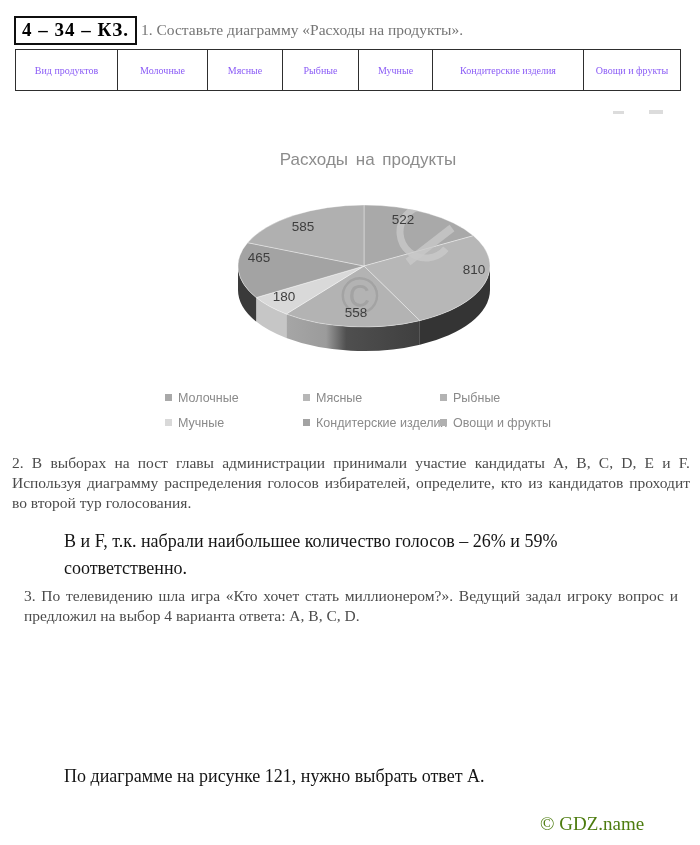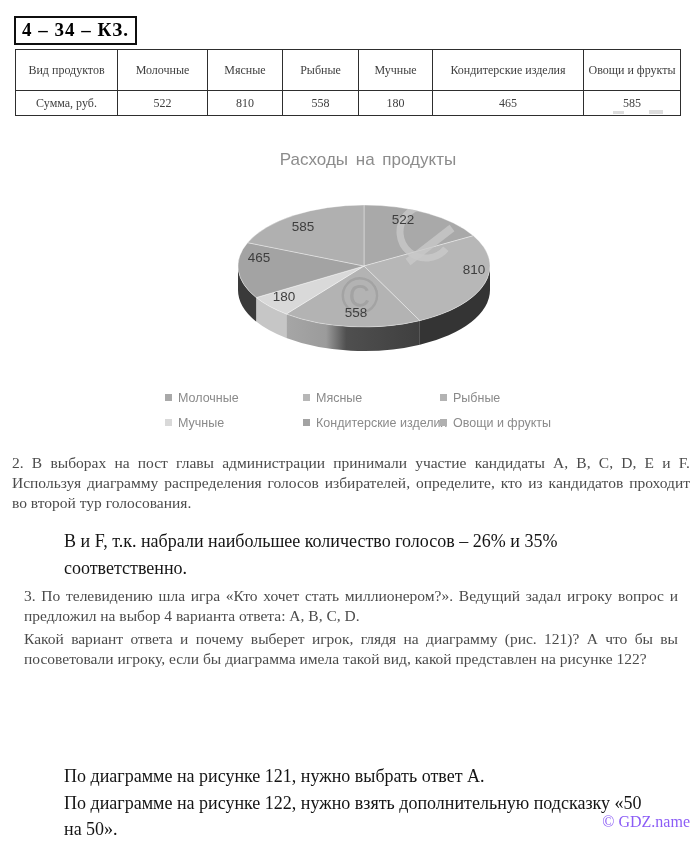--- a/index.html
+++ b/index.html
@@ -4,81 +4,73 @@
 <style>
   html,body{margin:0;padding:0;background:#e8e8e8;}
   .page{position:relative;width:700px;height:845px;background:#ffffff;overflow:hidden;
         font-family:"Liberation Serif",serif;color:#333;}
   .code-box{position:absolute;left:14px;top:16px;border:2px solid #0f0f0f;
         padding:1px 6px 2px;font-size:19px;font-weight:bold;letter-spacing:1px;color:#000;}
   .task1{position:absolute;left:141px;top:21px;font-size:15.5px;color:#757575;}
   table.products{position:absolute;left:15px;top:49px;border-collapse:collapse;
         table-layout:fixed;width:665px;}
   table.products td{border:1.5px solid #2e2e2e;text-align:center;vertical-align:middle;
-        font-size:12px;color:#404040;line-height:17px;padding:1px 2px;}
+        font-size:10px;color:#8b5cf6;line-height:17px;padding:1px 2px;}
   tr.head td{height:38px;}
   tr.vals td{height:22px;}
   .chart-title{position:absolute;left:18px;top:150px;width:700px;text-align:center;
         font-family:"Liberation Sans",sans-serif;font-size:17px;color:#8c8c8c;word-spacing:3px;}
   #pie-svg{position:absolute;left:0;top:180px;}
   .legend{position:absolute;left:160px;top:387px;display:grid;
         grid-template-columns:138px 137px auto;row-gap:4px;
         font-family:"Liberation Sans",sans-serif;font-size:12.5px;color:#8a8a8a;}
   .legend-item{display:flex;align-items:center;padding-left:5px;height:21px;white-space:nowrap;}
   .legend-marker{width:7px;height:7px;margin-right:6px;flex:none;}
   .task-par{position:absolute;left:12px;width:678px;font-size:15.5px;line-height:20px;
         text-align:justify;color:#4b4b4b;}
   .task2{top:453px;}
   .task3{top:586px;}
   .task3 p{margin:0 12px 3px;}
   .answer{position:absolute;left:64px;font-size:18px;line-height:26.5px;color:#141414;}
   .answer2{top:528px;width:575px;}
   .answer3{top:763px;width:585px;}
   .answer3 p{margin:0;}
-  .footer{position:absolute;left:540px;top:813px;width:150px;text-align:right;
-        font-size:16px;color:#8b5cf6;}
+  .footer{position:absolute;left:540px;top:813px;width:150px;
+        font-size:19px;color:#4d7c0f;}
   .speck{position:absolute;background:#dcdcdc;}
 </style>
 </head>
 <body>
 
 <div class="page">
 
   <div class="code-box">
     <span>4 – 34 – КЗ.</span>
   </div>
+  <div class="task1">1. Составьте диаграмму «Расходы на продукты».</div>
 
   <table class="products">
     <colgroup>
       <col style="width:102px">
         <col style="width:90px">
         <col style="width:75px">
       <col style="width:76px">
         <col style="width:74px">
         <col style="width:151px">
         <col style="width:97px">
     </colgroup>
     <tbody>
       <tr class="head">
         <td>Вид продуктов</td>
         <td>Молочные</td>
         <td>Мясные</td>
         <td>Рыбные</td>
         <td>Мучные</td>
         <td>Кондитерские изделия</td>
         <td>Овощи и фрукты</td>
-      </tr>
-      <tr class="vals">
-        <td>Сумма, руб.</td>
-        <td>522</td>
-        <td>810</td>
-        <td>558</td>
-        <td>180</td>
-        <td>465</td>
-        <td>585</td>
       </tr>
     </tbody>
   </table>
 
   <div class="chart-title">Расходы на продукты</div>
 
   <svg id="pie-svg" width="700" height="205" viewBox="0 0 700 205">
       <defs>
         <linearGradient id="sideGrad" gradientUnits="userSpaceOnUse" x1="286" y1="0" x2="420" y2="0">
           <stop offset="0%" stop-color="#a6a6a6"></stop>
@@ -135,29 +127,27 @@
         <span class="legend-marker" style="background: rgb(163, 163, 163);"></span>
         <span>Кондитерские изделия</span>
       </div>
       <div class="legend-item">
         <span class="legend-marker" style="background: rgb(176, 176, 176);"></span>
         <span>Овощи и фрукты</span>
       </div>
     </div>
 
   <div class="task-par task2">2. В выборах на пост главы администрации принимали участие кандидаты A, B, C, D, E и F. Используя диаграмму распределения голосов избирателей, определите, кто из кандидатов проходит во второй тур голосования.</div>
-  <div class="answer answer2">В и F, т.к. набрали наибольшее количество голосов – 26% и 35% соответственно.</div>
+  <div class="answer answer2">В и F, т.к. набрали наибольшее количество голосов – 26% и 59% соответственно.</div>
 
   <div class="task-par task3">
     <p>3. По телевидению шла игра «Кто хочет стать миллионером?». Ведущий задал игроку вопрос и предложил на выбор 4 варианта ответа: A, B, C, D.</p>
-    <p>Какой вариант ответа и почему выберет игрок, глядя на диаграмму (рис. 121)? А что бы вы посоветовали игроку, если бы диаграмма имела такой вид, какой представлен на рисунке 122?</p>
   </div>
 
   <div class="answer answer3">
     <p>По диаграмме на рисунке 121, нужно выбрать ответ А.</p>
-    <p>По диаграмме на рисунке 122, нужно взять дополнительную подсказку «50 на 50».</p>
   </div>
 
   <div class="footer">© GDZ.name</div>
 
   <div class="speck" style="left:613px;top:111px;width:11px;height:3px;"></div>
   <div class="speck" style="left:649px;top:110px;width:14px;height:4px;"></div>
 </div>
 
 </body></html>

